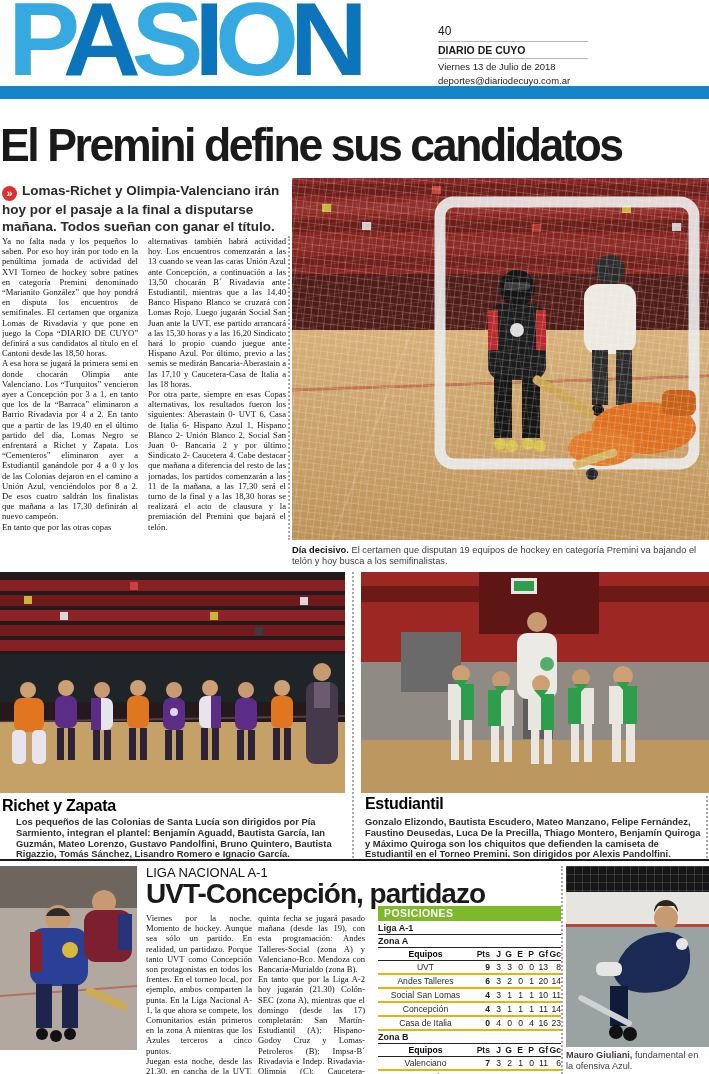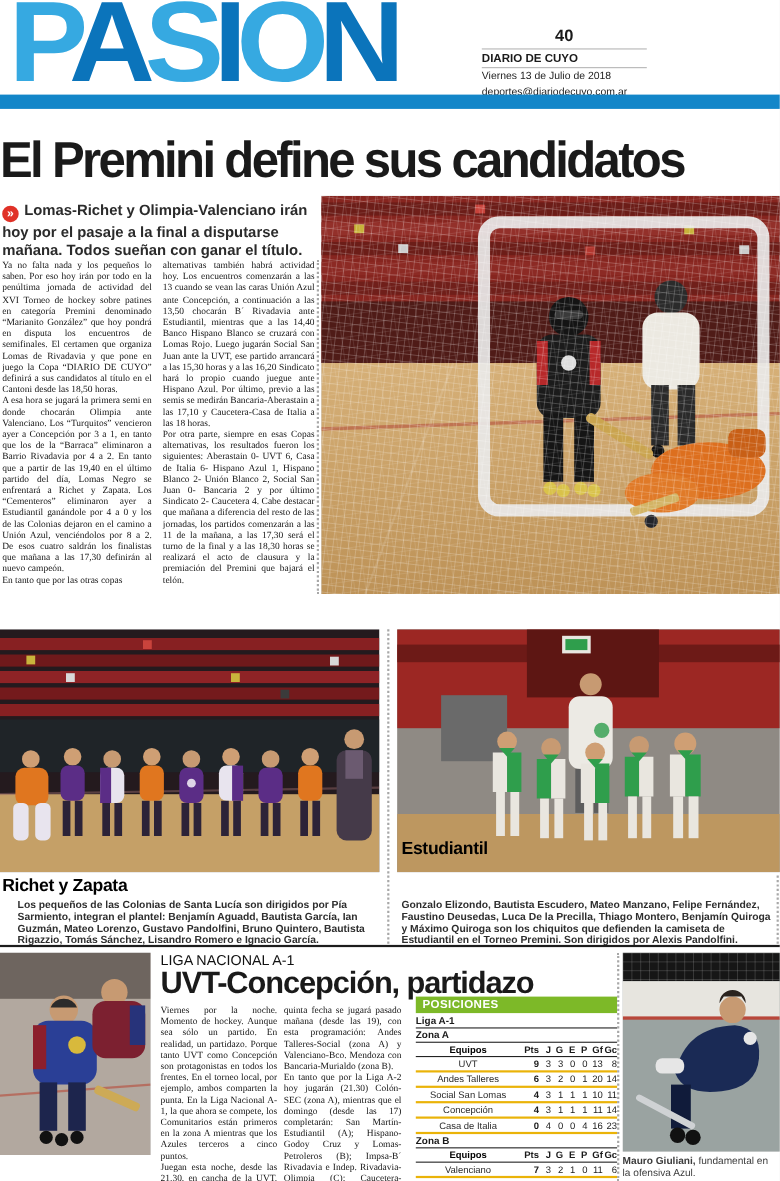--- a/index.html
+++ b/index.html
@@ -6,21 +6,21 @@
   .page{position:relative;width:709px;height:1074px;background:#fff;overflow:hidden;
         font-family:"Liberation Sans",sans-serif;color:#1a1a1a;}
   .abs{position:absolute;}
 
   
   .logo{left:8px;top:-4px;font-weight:bold;font-size:104px;line-height:86px;
         letter-spacing:-9px;transform:scaleX(1.04);transform-origin:left top;white-space:nowrap;}
   .logo .lt{color:var(--logo_light);}
   .logo .dk{color:var(--logo_dark);}
   .head-info{left:438px;top:24px;width:150px;}
-  .head-info .pg{font-size:15px;font-weight:bold;padding-bottom:3px;text-align:center;}
+  .head-info .pg{font-size:12px;font-weight:normal;padding-bottom:3px;}
   .head-info .rule{border-top:1px solid #b5b5b5;}
   .head-info .paper{font-size:10.5px;font-weight:bold;padding:2px 0 2px 0;}
   .head-info .small{font-size:9.5px;color:#222;padding:2px 0 1px 0;}
   .blue-bar{left:0;top:86px;width:709px;height:13px;background:var(--bar_blue);}
 
   
   .kicker{left:2px;top:104px;font-size:12.5px;white-space:nowrap;}
   .kicker b{font-weight:bold;}
   .kicker .sep{color:#9a9a9a;padding:0 4px;}
   .headline{left:0px;top:118px;width:709px;font-size:46px;font-weight:bold;
@@ -165,20 +165,23 @@
         <rect x="370" y="212" width="34" height="26" rx="8" fill="#c85f16"></rect>
       </g>
       <rect x="280" y="284" width="46" height="8" rx="3" transform="rotate(-18 280 284)" fill="#d3b465"></rect>
       <circle cx="300" cy="296" r="6" fill="#23242a"></circle>
 
       <rect width="417" height="362" fill="url(#mesh)"></rect>
       <rect width="417" height="362" fill="url(#mesh2)"></rect>
     </svg>
   </div>
 
+  <div class="abs cap" style="left:292px;top:545px;width:415px;">
+    <b>Día decisivo.</b><span> El certamen que disputan 19 equipos de hockey en categoría Premini va bajando el telón y hoy busca a los  semifinalistas.</span>
+  </div>
 
   <div class="abs bodycol col1">
     <p>Ya no falta nada y los pequeños lo saben. Por eso hoy irán por todo en la penúltima jornada de actividad del XVI Torneo de hockey sobre patines en categoría Premini denominado “Marianito González” que hoy pondrá en disputa los encuentros de semifinales. El certamen que organiza Lomas de Rivadavia y que pone en juego la Copa “DIARIO DE CUYO” definirá a sus candidatos al título en el Cantoni desde las 18,50 horas.</p>
     <p>A esa hora se jugará la primera semi en donde chocarán Olimpia ante Valenciano. Los “Turquitos” vencieron ayer a Concepción por 3 a 1, en tanto que los de la “Barraca” eliminaron a Barrio Rivadavia por 4 a 2. En tanto que a partir de las 19,40 en el último partido del día, Lomas Negro se enfrentará a Richet y Zapata. Los “Cementeros” eliminaron ayer a Estudiantil ganándole por 4 a 0 y los de las Colonias dejaron en el camino a Unión Azul, venciéndolos por 8 a 2. De esos cuatro saldrán los finalistas que mañana a las 17,30 definirán al nuevo campeón.</p>
     <p>En tanto que por las otras copas</p>
   </div>
   <div class="abs bodycol col2">
     <p>alternativas también habrá actividad hoy. Los encuentros comenzarán a las 13 cuando se vean las caras Unión Azul ante Concepción, a continuación a las 13,50 chocarán B´ Rivadavia ante Estudiantil, mientras que a las 14,40 Banco Hispano Blanco se cruzará con Lomas Rojo. Luego jugarán Social San Juan ante la UVT, ese partido arrancará a las 15,30 horas y a las 16,20 Sindicato hará lo propio cuando juegue ante Hispano Azul. Por último, previo a las semis se medirán Bancaria-Aberastain a las 17,10 y Caucetera-Casa de Italia a las 18 horas.</p>
     <p>Por otra parte, siempre en esas Copas alternativas, los resultados fueron los siguientes: Aberastain 0- UVT 6, Casa de Italia 6-  Hispano Azul 1, Hispano Blanco 2- Unión Blanco 2, Social San Juan 0- Bancaria 2 y por último Sindicato 2- Caucetera 4. Cabe destacar que mañana a diferencia del resto de las jornadas, los partidos comenzarán a las 11 de la mañana, a las 17,30 será el turno de la final y a las 18,30 horas se realizará el acto de clausura y la premiación del Premini que bajará el telón.</p>
   </div>
@@ -329,21 +332,21 @@
         <path d="M255 110 l7 8 7-8 z" fill="#2f9e4c"></path>
       </g>
     </svg>
   </div>
 
   <div class="abs vdot" style="left:352px;top:572px;height:286px;"></div>
   <div class="abs vdot" style="left:706px;top:796px;height:62px;"></div>
 
   <div class="abs midhead" style="left:2px;top:797px;">Richet y Zapata</div>
   <div class="abs midcap" style="left:16px;top:817px;width:343px;">Los pequeños de las Colonias de Santa Lucía son dirigidos por Pía Sarmiento, integran el  plantel: Benjamín Aguadd, Bautista García, Ian Guzmán, Mateo Lorenzo, Gustavo Pandolfini,  Bruno Quintero, Bautista Rigazzio, Tomás Sánchez, Lisandro Romero e Ignacio García.</div>
-  <div class="abs midhead" style="left:365px;top:763px;">Estudiantil</div>
+  <div class="abs midhead" style="left:365px;top:795px;">Estudiantil</div>
   <div class="abs midcap" style="left:365px;top:817px;width:338px;">Gonzalo Elizondo, Bautista Escudero, Mateo Manzano, Felipe Fernández, Faustino Deusedas, Luca De la Precilla, Thiago Montero, Benjamín Quiroga y Máximo Quiroga son los chiquitos que defienden la camiseta de Estudiantil en el Torneo Premini. Son dirigidos por Alexis  Pandolfini.</div>
 
   <div class="abs divider"></div>
 
   <div class="abs ph" style="left:0;top:866px;width:137px;height:184px;">
     <svg width="137" height="184" viewBox="0 0 137 184">
       <rect width="137" height="184" fill="#b2a89f"></rect>
       <rect width="137" height="42" fill="#6e655f"></rect>
       <path d="M0 130 L137 120" stroke="#b84a3a" stroke-width="2" opacity=".6"></path>
       <g>

